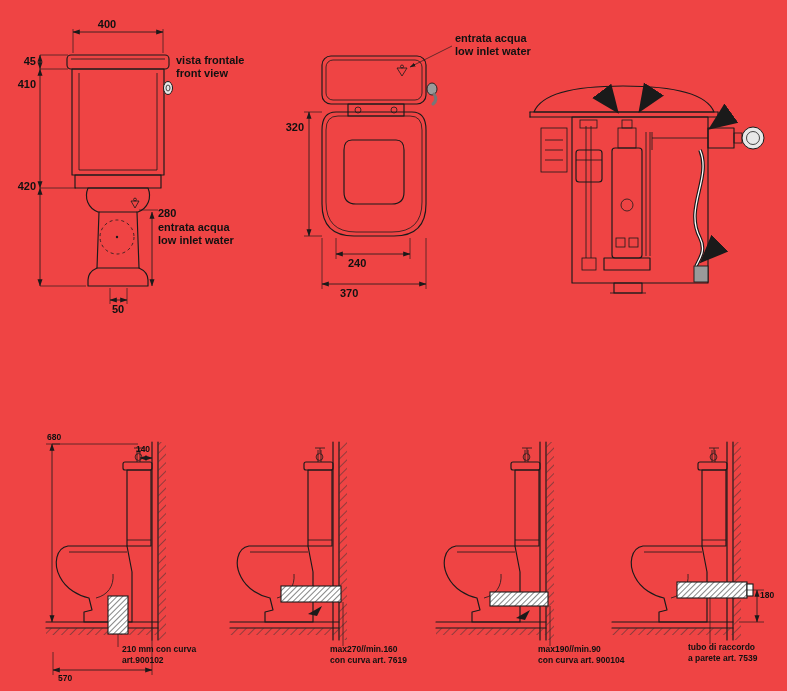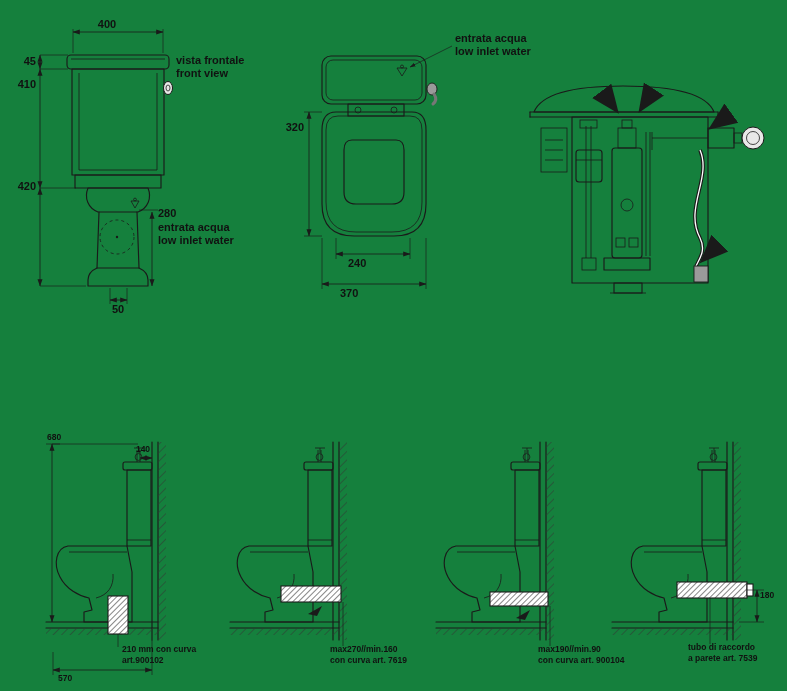--- a/index.html
+++ b/index.html
@@ -1,16 +1,16 @@
 <!DOCTYPE html>
 <html><head>
 <meta charset="utf-8">
 <style>
   html,body{margin:0;padding:0;background:#ffffff;}
-  .canvas{position:relative;width:787px;height:691px;background:#15803d;overflow:hidden;
+  .canvas{position:relative;width:787px;height:691px;background:#ef4444;overflow:hidden;
           font-family:"Liberation Sans",sans-serif;text-decoration:underline;}
   svg{display:block}
   .ln{fill:none;stroke:#1a1a1a;stroke-width:1.15;stroke-linecap:round;stroke-linejoin:round;}
   .lnthin{fill:none;stroke:#1a1a1a;stroke-width:0.8;}
   .dimln{fill:none;stroke:#1a1a1a;stroke-width:0.8;}
   .extln{fill:none;stroke:#1a1a1a;stroke-width:0.65;}
   .dash{stroke-dasharray:3 3;}
   text{fill:#111;}
   .dim{font:700 11px "Liberation Sans",sans-serif;}
   .lbl{font:700 11px "Liberation Sans",sans-serif;}

